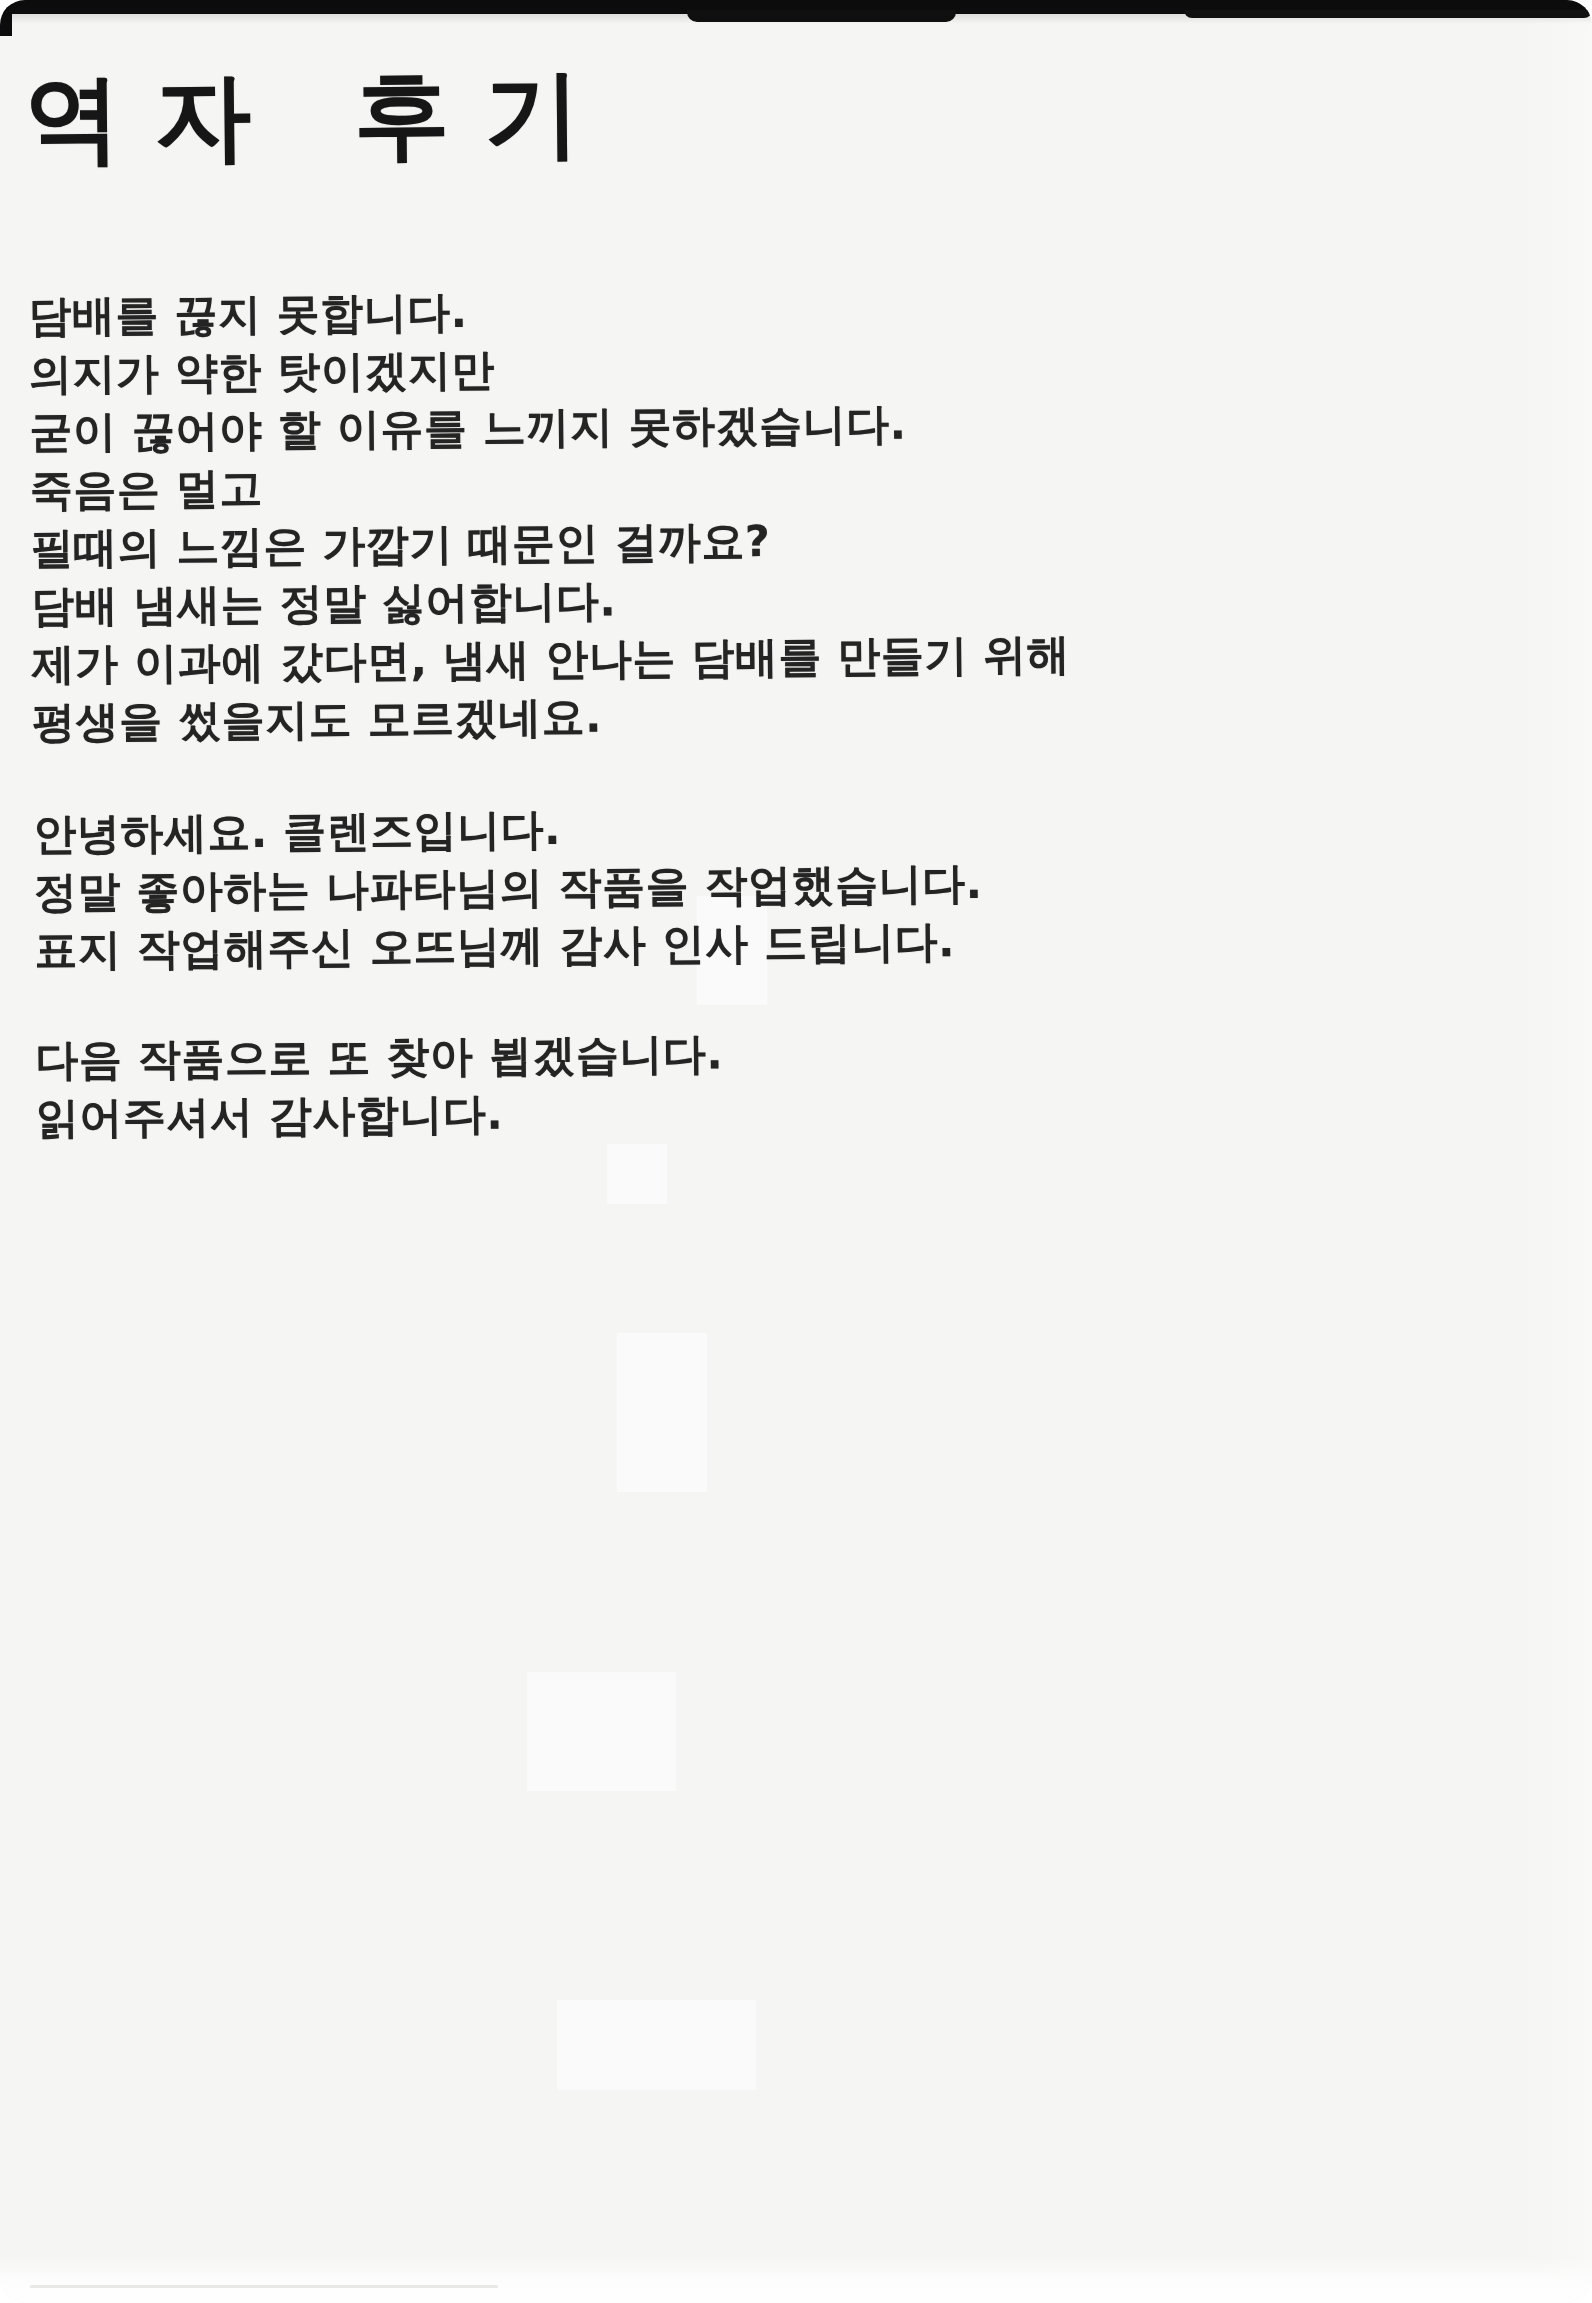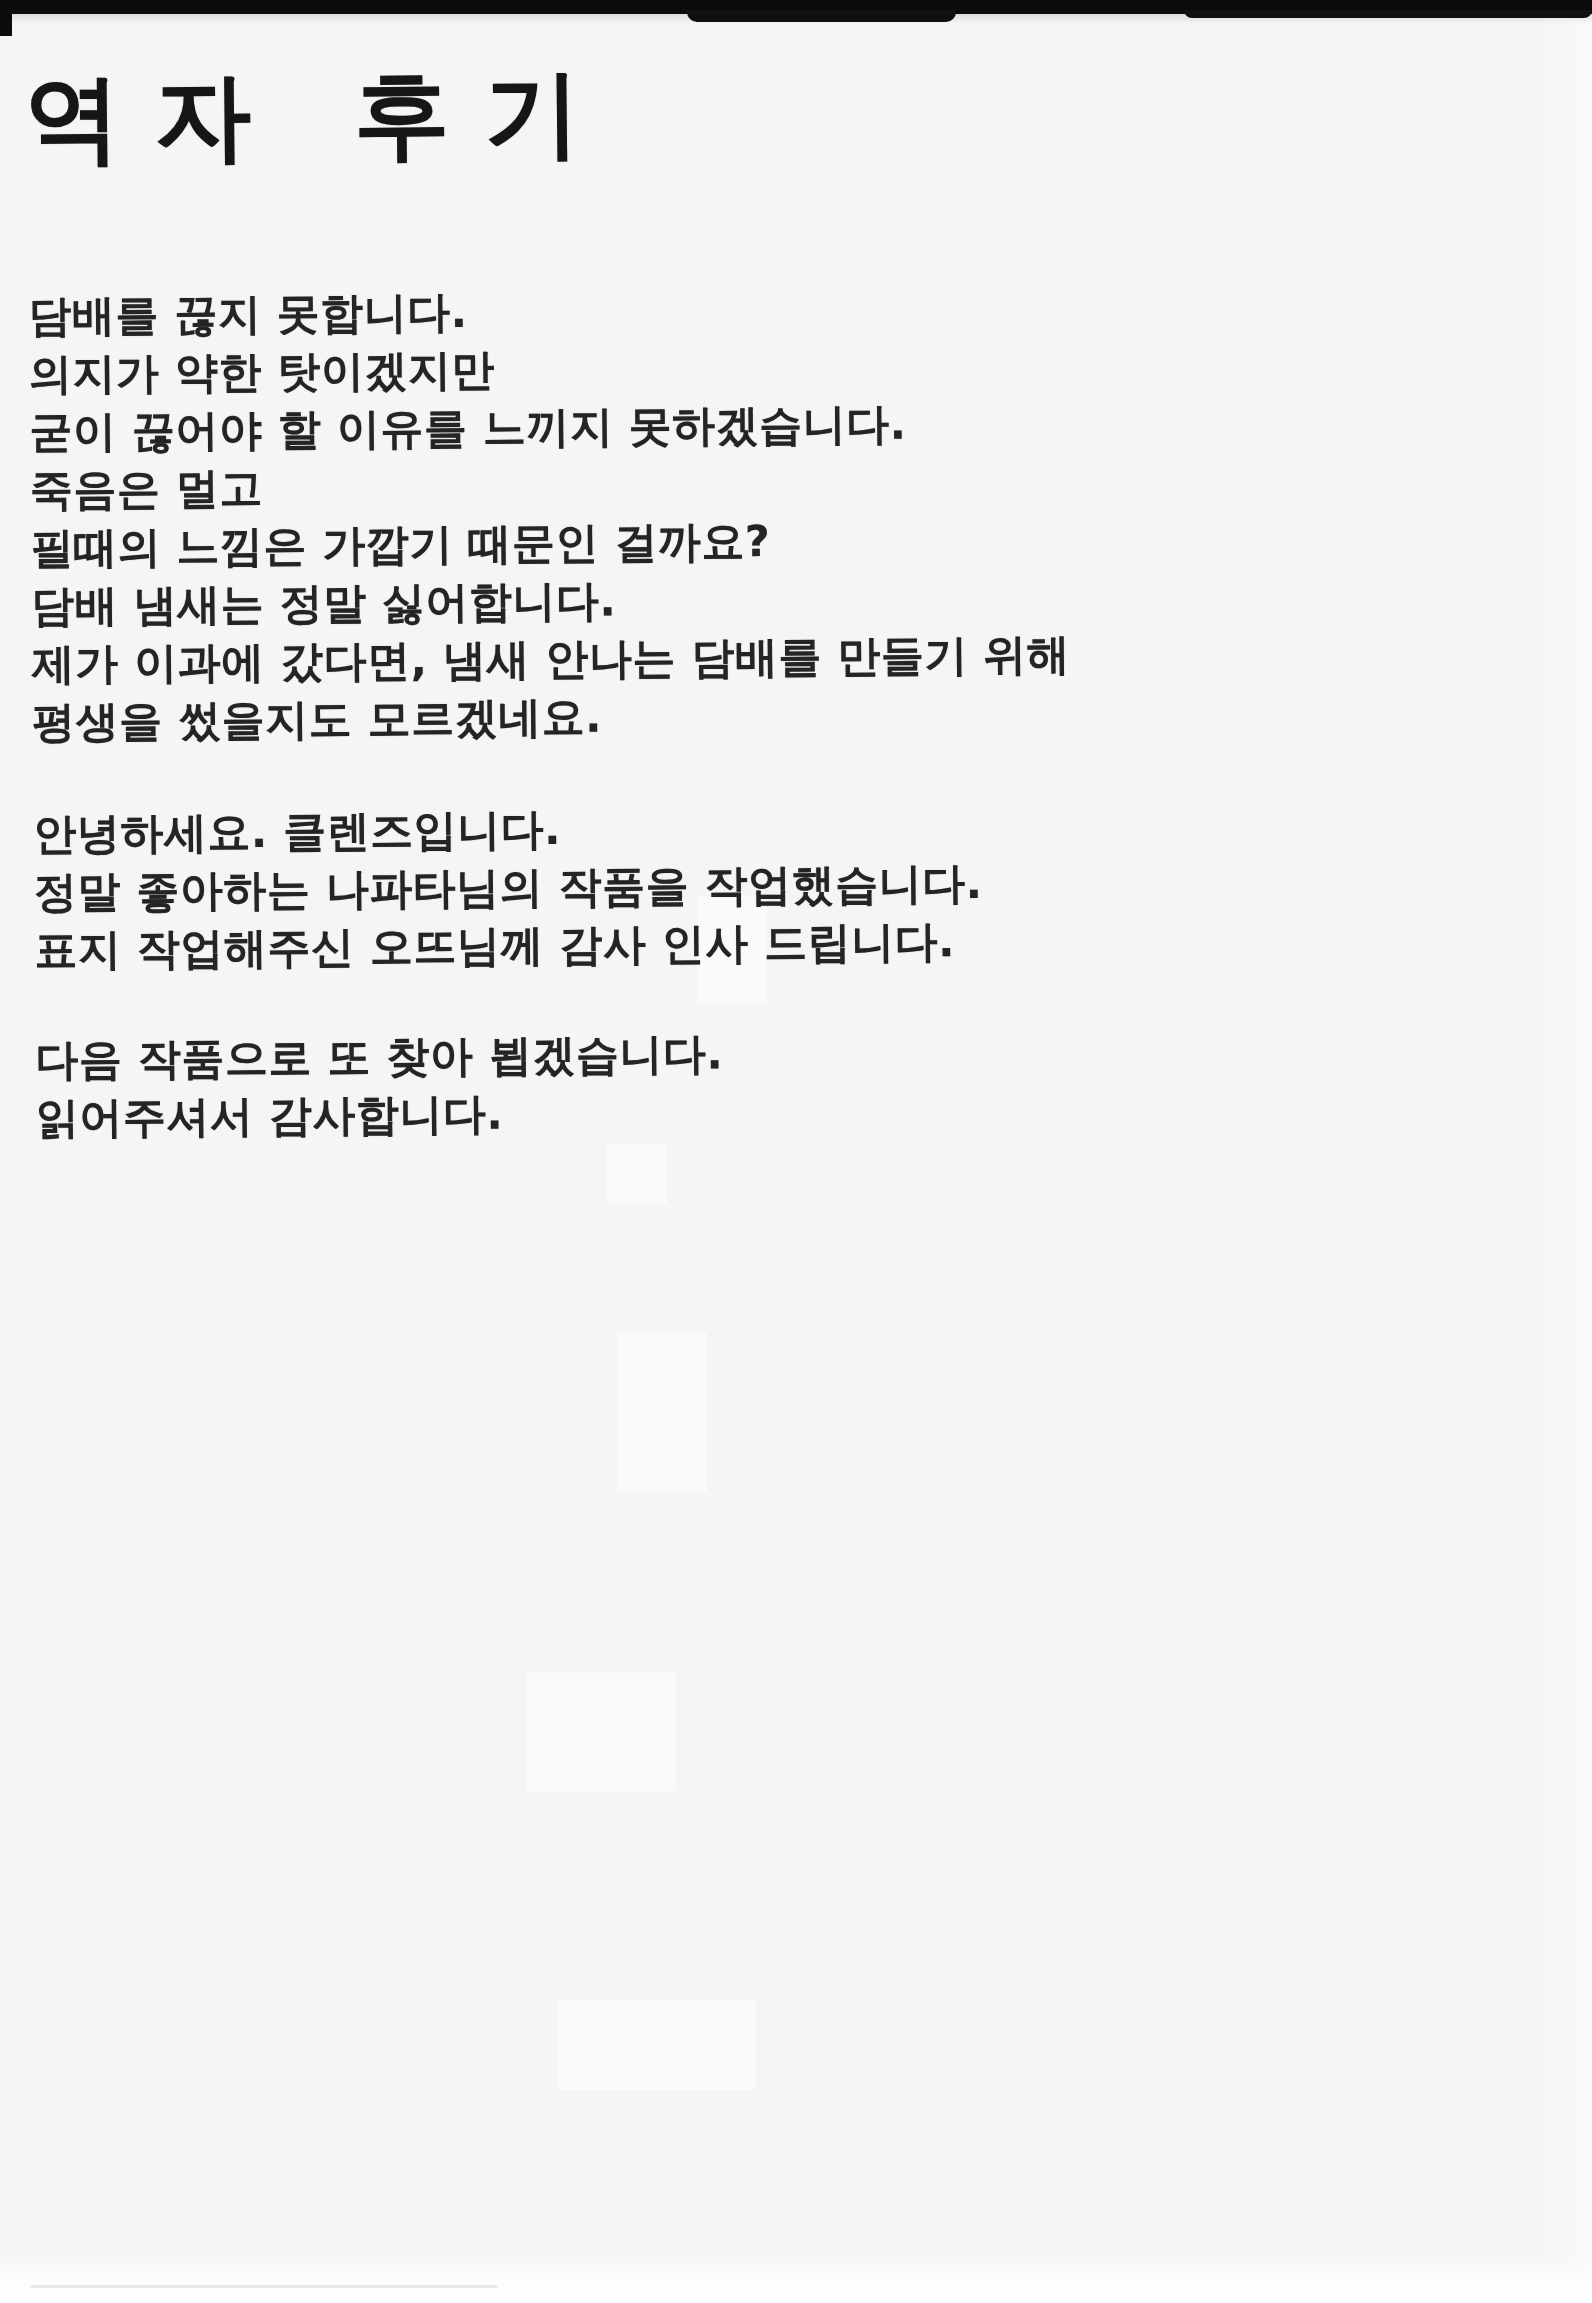--- a/index.html
+++ b/index.html
@@ -7,20 +7,21 @@
     padding: 0;
     background: #ffffff;
   }
   .page {
     position: relative;
     width: 1592px;
     height: 2303px;
     overflow: hidden;
     background: linear-gradient(90deg, #f5f5f4 0%, #f5f5f4 96%, #f9f9f8 100%);
     font-family: "DejaVu Sans", sans-serif;
+    border-radius: 25px;
   }
   
   .scan-top-bar {
     position: absolute;
     top: 0; left: 0;
     width: 100%;
     height: 14px;
     background: #0c0c0c;
   }
   .scan-top-blob-1 {

